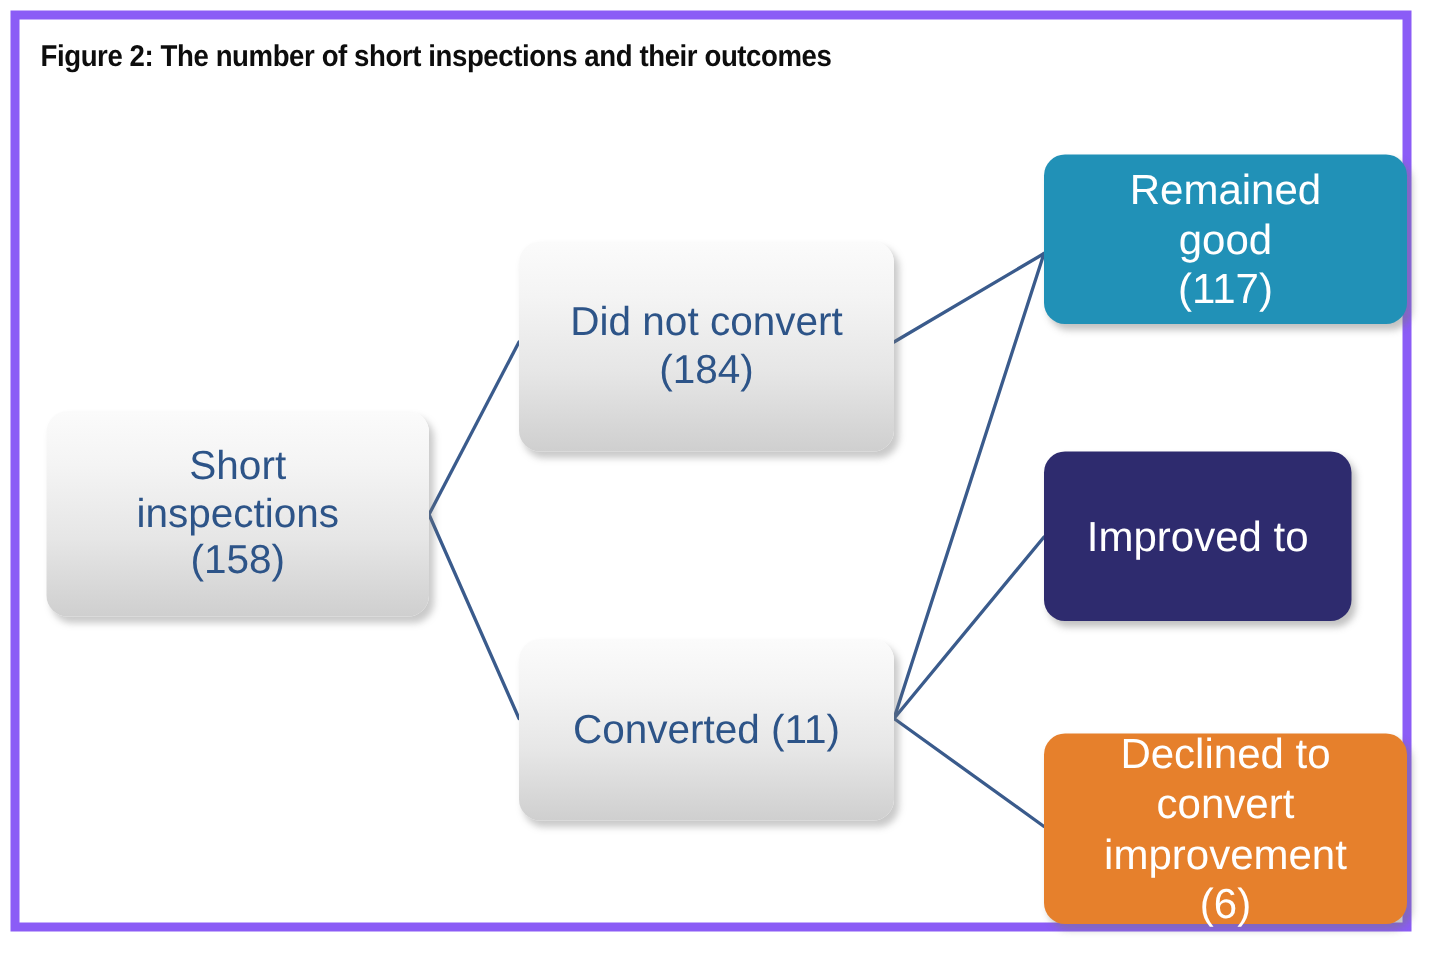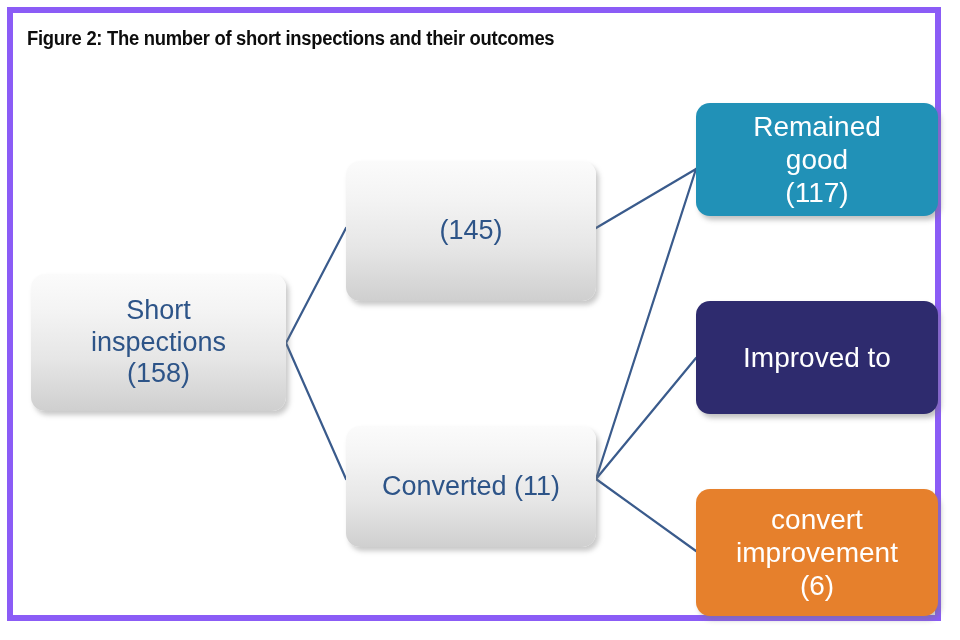--- a/index.html
+++ b/index.html
@@ -85,21 +85,21 @@
     background: #e6802c;
     color: #ffffff;
     font-size: 28px;
     box-shadow: 3px 4px 5px rgba(120,120,120,0.45);
   }
 
   #node-short        { left: 18px;  top: 261px; width: 255px; height: 137px; text-align: center; }
   #node-didnotconv   { left: 333px; top: 148px; width: 250px; height: 140px; }
   #node-converted    { left: 333px; top: 413px; width: 250px; height: 121px; }
   #node-remained     { left: 683px; top: 90px;  width: 242px; height: 113px; }
-  #node-improved     { left: 683px; top: 288px; width: 242px; height: 113px; }
+  #node-improved     { left: 683px; top: 288px; width: 205px; height: 113px; }
   #node-declined     { left: 683px; top: 476px; width: 242px; height: 127px; }
 
   .node-text { display: block; }
 </style>
 </head>
 <body>
 
 <div id="figure-frame">
 
   <div id="figure-title">Figure 2: The number of short inspections and their outcomes</div>
@@ -118,21 +118,22 @@
   <div class="node node-grey" id="node-short">
     <div>
       <span class="node-text">Short</span>
       <span class="node-text">inspections</span>
       <span class="node-text">(158)</span>
     </div>
   </div>
 
   <div class="node node-grey" id="node-didnotconv">
     <div>
-      <span class="node-text">(145)</span>
+      <span class="node-text">Did not convert</span>
+      <span class="node-text">(184)</span>
     </div>
   </div>
 
   <div class="node node-grey" id="node-converted">
     <div>
       <span class="node-text">Converted (11)</span>
     </div>
   </div>
 
   <div class="node node-teal" id="node-remained">
@@ -143,18 +144,19 @@
   </div>
 
   <div class="node node-navy" id="node-improved">
     <div>
       <span class="node-text">Improved to</span>
     </div>
   </div>
 
   <div class="node node-orange" id="node-declined">
     <div>
+      <span class="node-text">Declined to</span>
       <span class="node-text">convert</span>
       <span class="node-text">improvement (6)</span>
     </div>
   </div>
 
 </div>
 
 </body></html>

